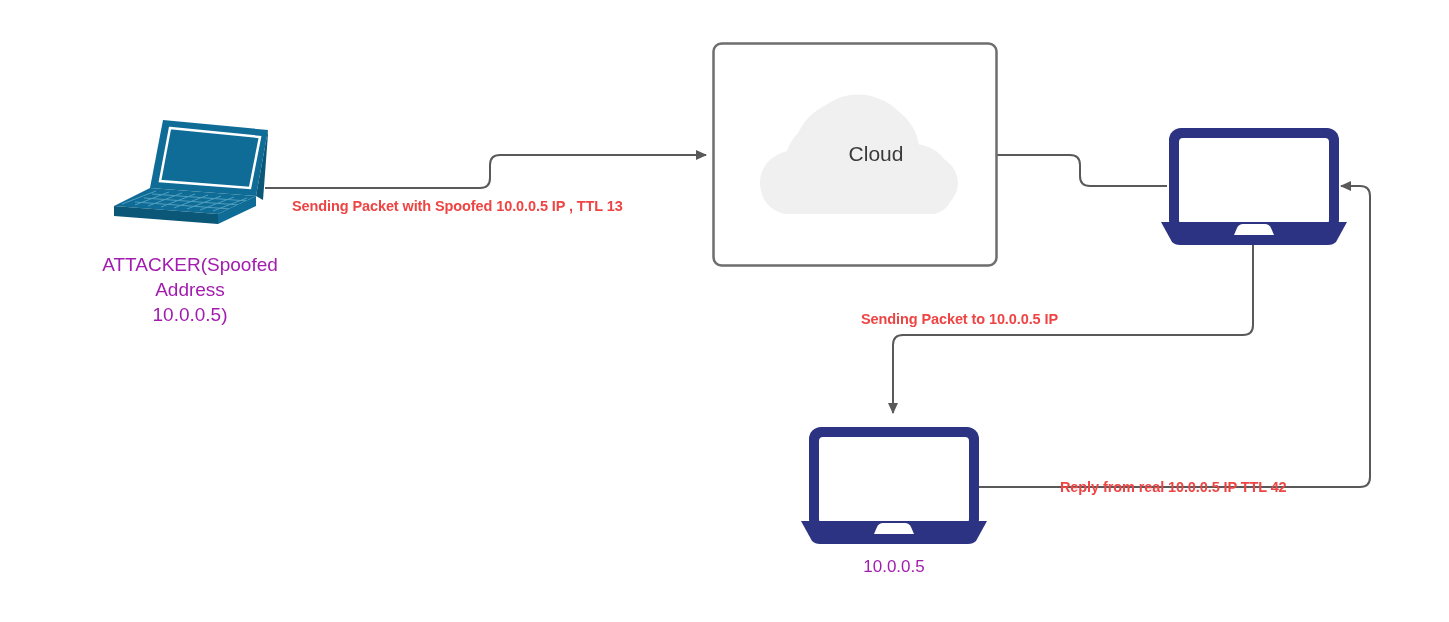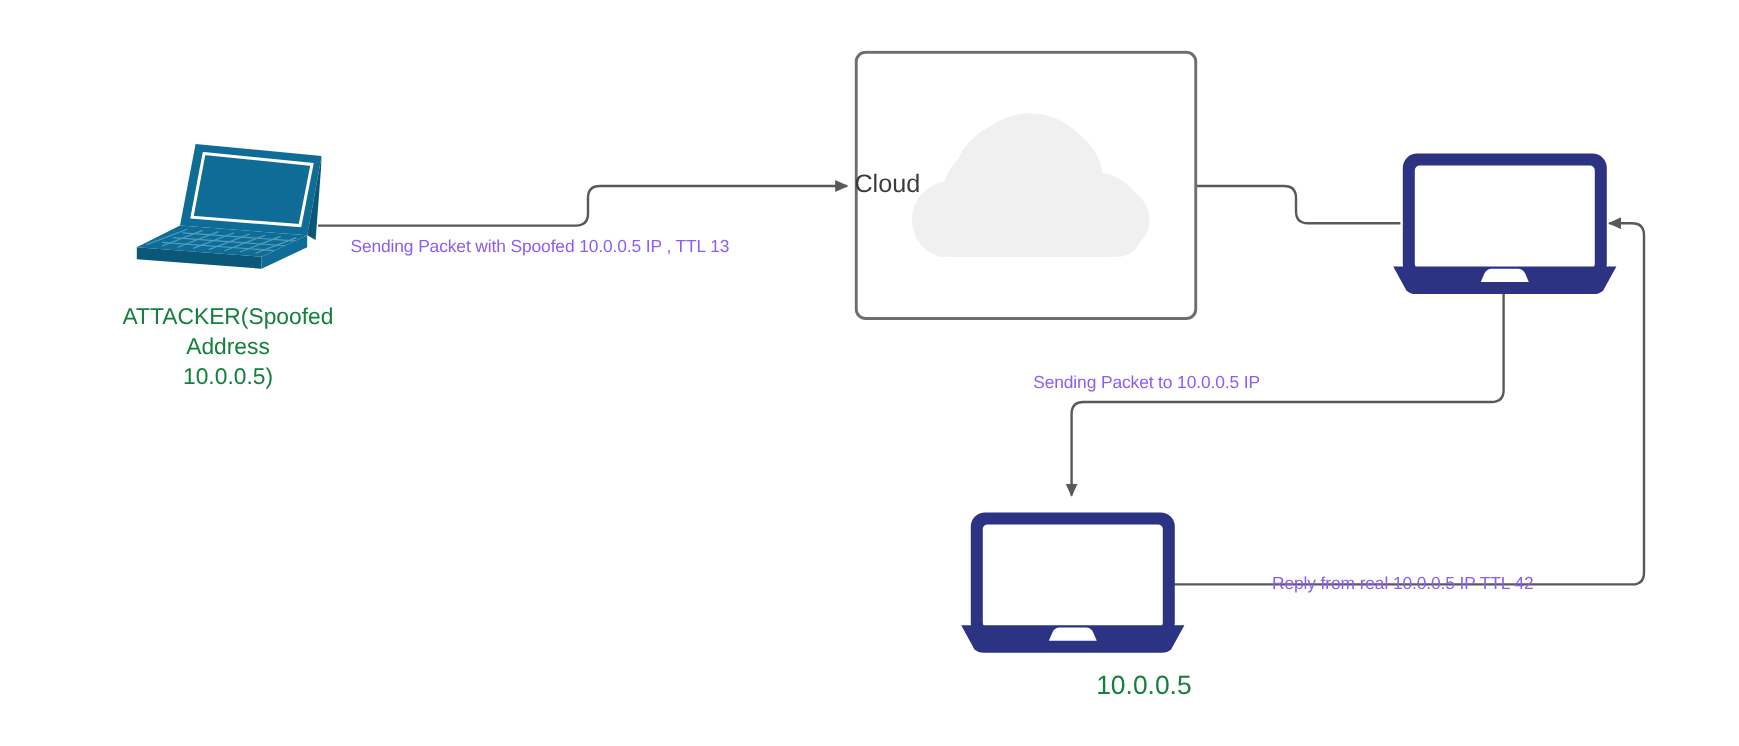--- a/index.html
+++ b/index.html
@@ -24,44 +24,43 @@
     width: 1449px;
     height: 622px;
     pointer-events: none;
   }
   .node {
     position: absolute;
   }
   .node-label {
     position: absolute;
     text-align: center;
-    color: #15803d;
+    color: #a21caf;
     white-space: pre-line;
     line-height: 1.32;
   }
   .attacker-label {
     font-size: 19px;
     font-weight: 400;
   }
   .target-label {
     font-size: 17px;
     font-weight: bold;
     font-style: italic;
     letter-spacing: 0.4px;
   }
   .victim-label {
-    font-size: 22px;
+    font-size: 17px;
     font-weight: 400;
-    text-align: right;
   }
   .edge-label {
     position: absolute;
     font-size: 14.5px;
-    font-weight: normal;
-    color: #8b5cf6;
+    font-weight: bold;
+    color: #ef4444;
     white-space: nowrap;
     letter-spacing: -0.1px;
   }
   .cloud-text {
     position: absolute;
     font-size: 21px;
     font-weight: 400;
     color: #3b3b3b;
     white-space: nowrap;
   }
@@ -135,21 +134,21 @@
                  a38,38 0 0 1 38,38
                  a32,32 0 0 1 -32,32
                  z"></path>
         <ellipse cx="145" cy="108" rx="62" ry="52"></ellipse>
         <ellipse cx="84" cy="140" rx="36" ry="32"></ellipse>
         <ellipse cx="208" cy="141" rx="38" ry="31"></ellipse>
         <rect x="70" y="130" width="170" height="42" rx="21"></rect>
       </g>
     </svg>
   </div>
-  <div class="cloud-text" style="left:712px; top:142px; width:328px; text-align:left;">Cloud</div>
+  <div class="cloud-text" style="left:712px; top:142px; width:328px; text-align:center;">Cloud</div>
 
   <div class="node" style="left:1155px; top:126px; width:198px; height:122px;">
     <svg width="198" height="122" viewBox="0 0 198 122" xmlns="http://www.w3.org/2000/svg">
       <rect x="14" y="2" width="170" height="104" rx="12" ry="12" fill="#2b3382"></rect>
       <rect x="24" y="12" width="150" height="86" rx="4" ry="4" fill="#ffffff"></rect>
       <path d="M6,96 L192,96 L181,116 Q178,119 173,119 L25,119 Q20,119 17,116 Z" fill="#2b3382"></path>
       <path d="M82,102 Q84,98 88,98 L110,98 Q114,98 116,102 L119,109 L79,109 Z" fill="#ffffff"></path>
     </svg>
   </div>
 

